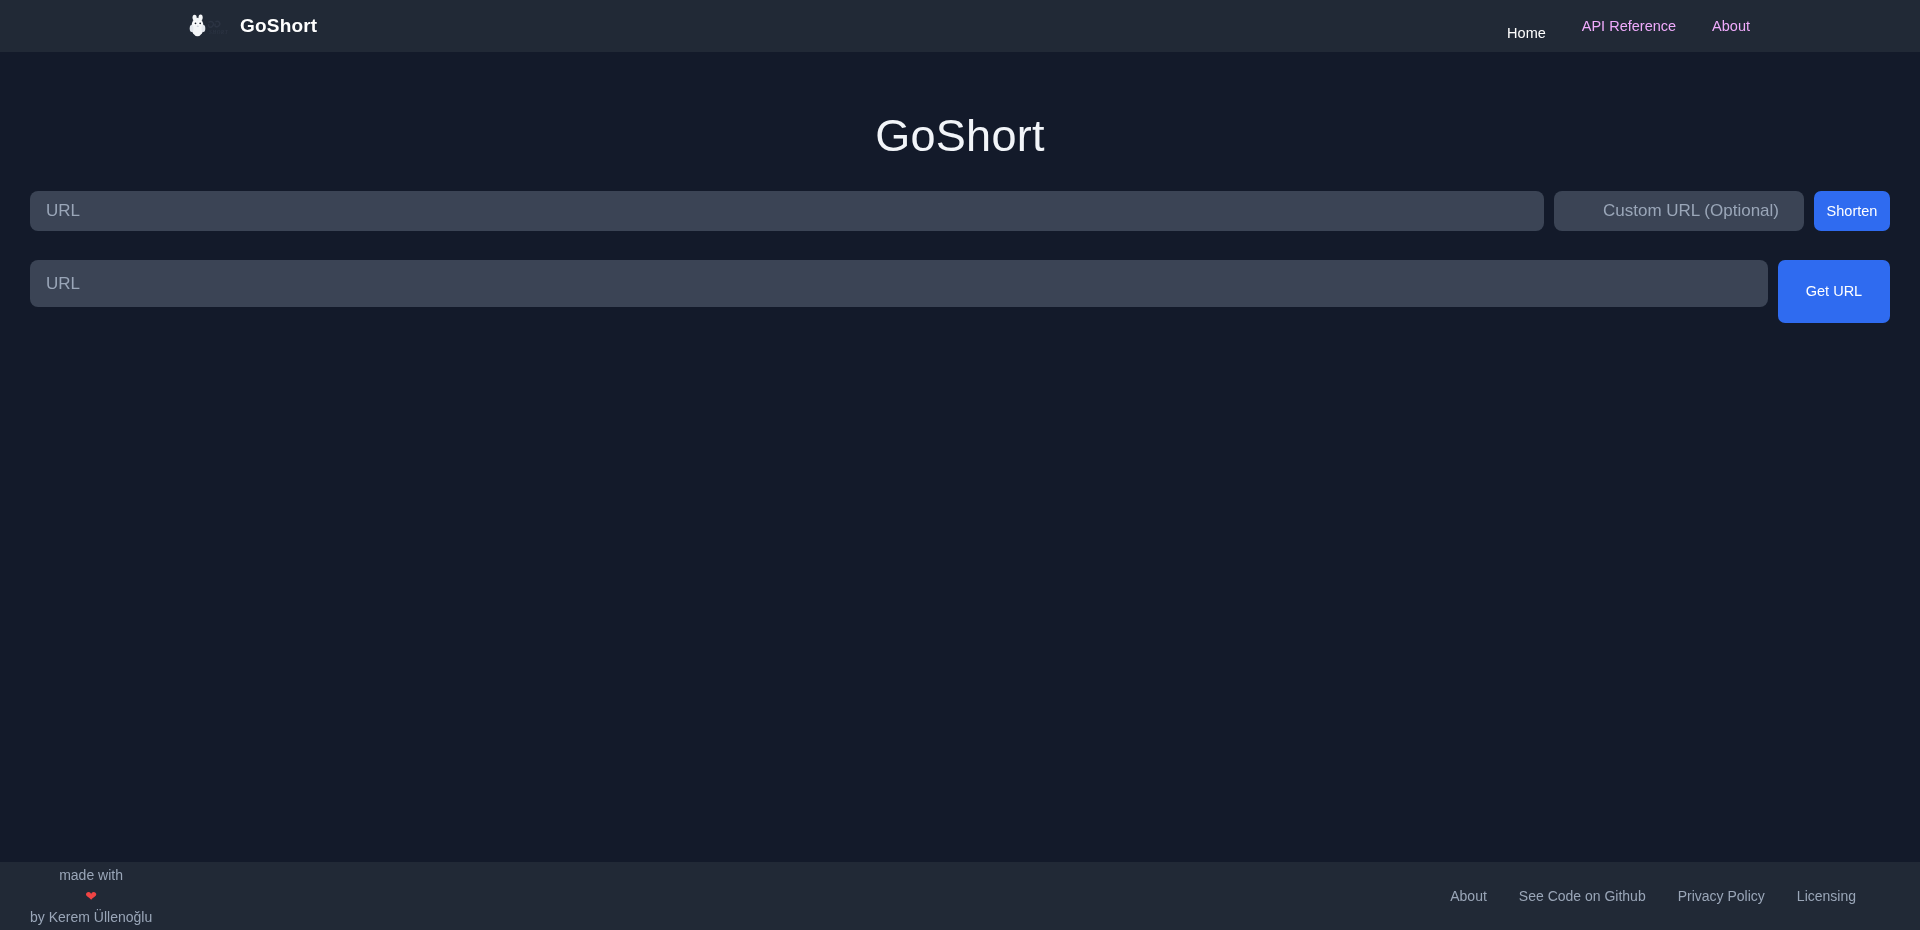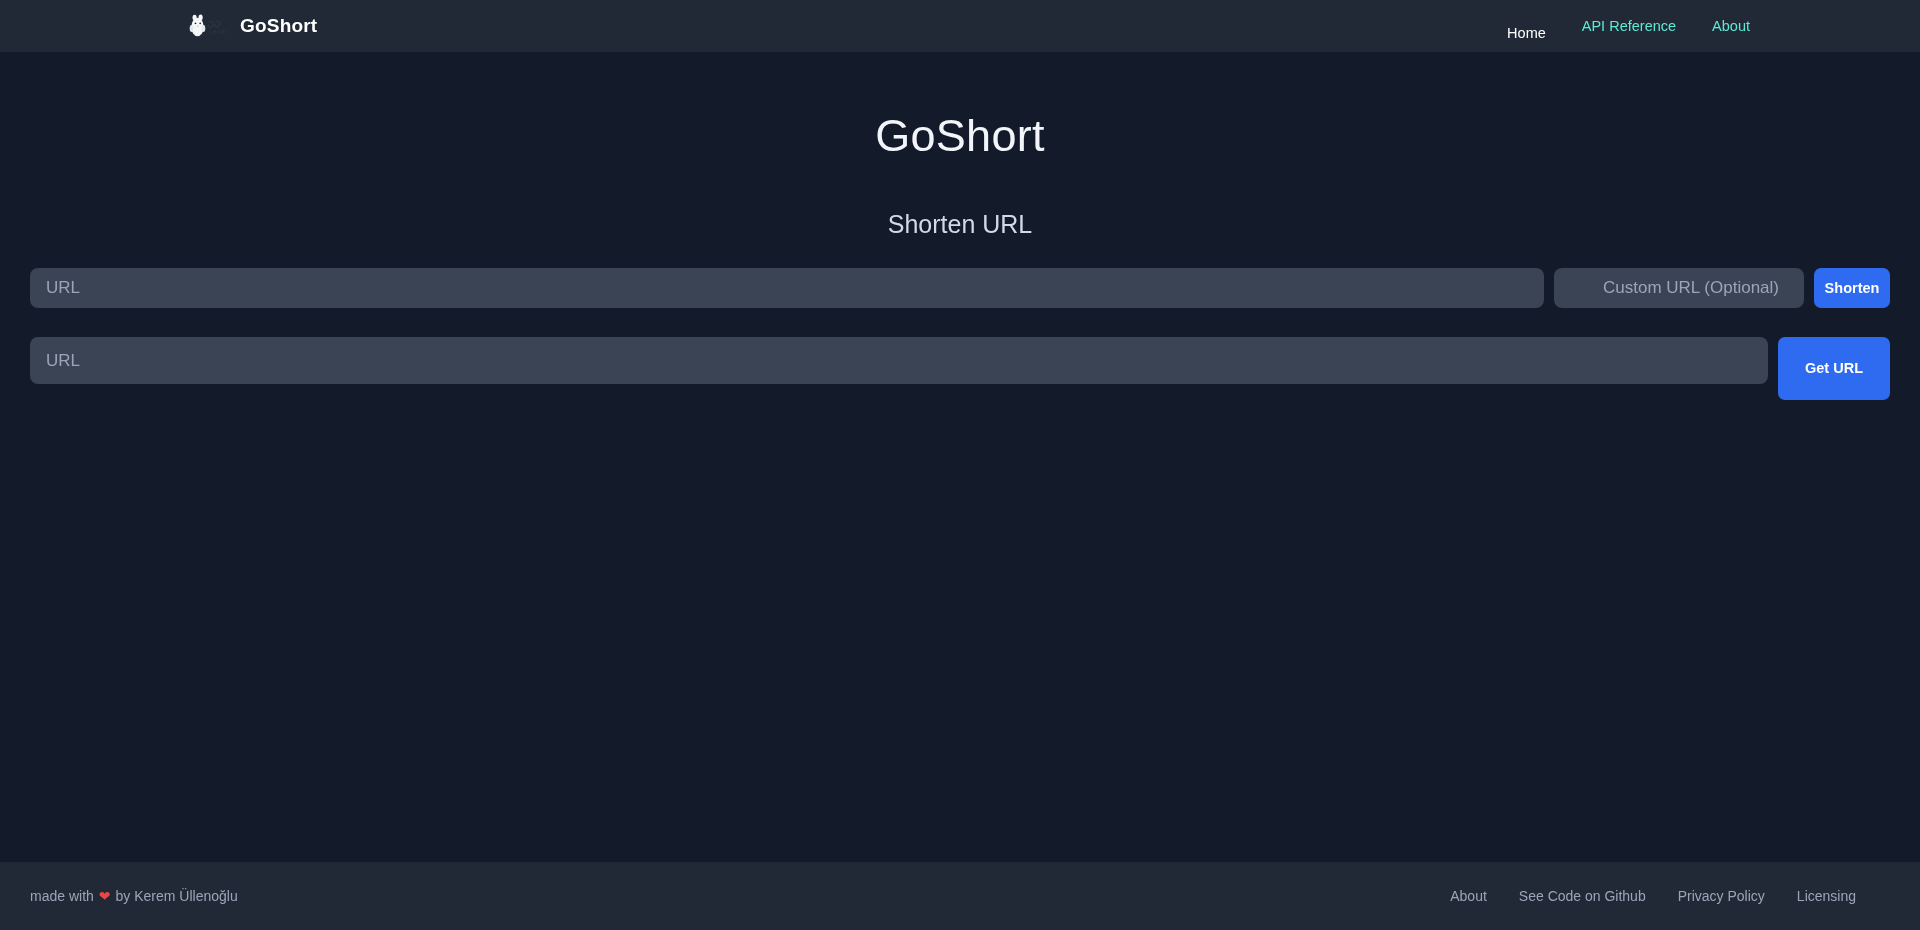--- a/index.html
+++ b/index.html
@@ -49,21 +49,21 @@
   }
   .nav-links {
     margin-left: auto;
     margin-right: 152px;
     display: flex;
     align-items: center;
     gap: 0px;
   }
   .nav-link {
     font-size: 14.5px;
-    color: #5eead4;
+    color: #f0abfc;
     text-decoration: none;
     padding: 0 18px;
     white-space: nowrap;
     cursor: pointer;
   }
   .nav-link.active {
     color: #ffffff;
     margin-top: 14px;
   }
 
@@ -128,21 +128,20 @@
     background: #2f6bf0;
     color: #ffffff;
     border: none;
     border-radius: 7px;
     font-family: "Liberation Sans", sans-serif;
     font-size: 14.5px;
     cursor: pointer;
     line-height: 1.15;
     text-align: center;
     padding: 0 10px;
-    font-weight: bold;
   }
   .btn-shorten {
     width: 76px;
     height: 40px;
   }
   .btn-geturl {
     width: 112px;
     height: 63px;
     display: flex;
     align-items: center;
@@ -159,20 +158,21 @@
     align-items: center;
     padding: 0 30px;
   }
   .footer-left {
     font-size: 14px;
     color: #9aa6b8;
     display: flex;
     align-items: center;
     gap: 5px;
     white-space: nowrap;
+    flex-direction: column;
   }
   .heart { color: #ef4444; font-size: 14px; }
   .footer-links {
     margin-left: auto;
     display: flex;
     align-items: center;
     gap: 0;
     margin-right: 18px;
   }
   .footer-link {
@@ -217,21 +217,20 @@
     <a class="nav-link active" href="#">Home</a>
     <a class="nav-link" href="#">API Reference</a>
     <a class="nav-link" href="#">About</a>
   </div>
 </div>
 
 <div class="main">
 
   <h1 class="page-title">GoShort</h1>
 
-  <h2 class="section-title sec1-title">Shorten URL</h2>
 
   <div class="form-row row-shorten">
     <input class="field field-url-main" type="text" placeholder="URL" style="">
     <input class="field field-custom" type="text" placeholder="Custom URL (Optional)" style="">
     <button class="btn btn-shorten">Shorten</button>
   </div>
 
 
   <div class="form-row row-geturl">
     <input class="field field-url-get" type="text" placeholder="URL" style="">

